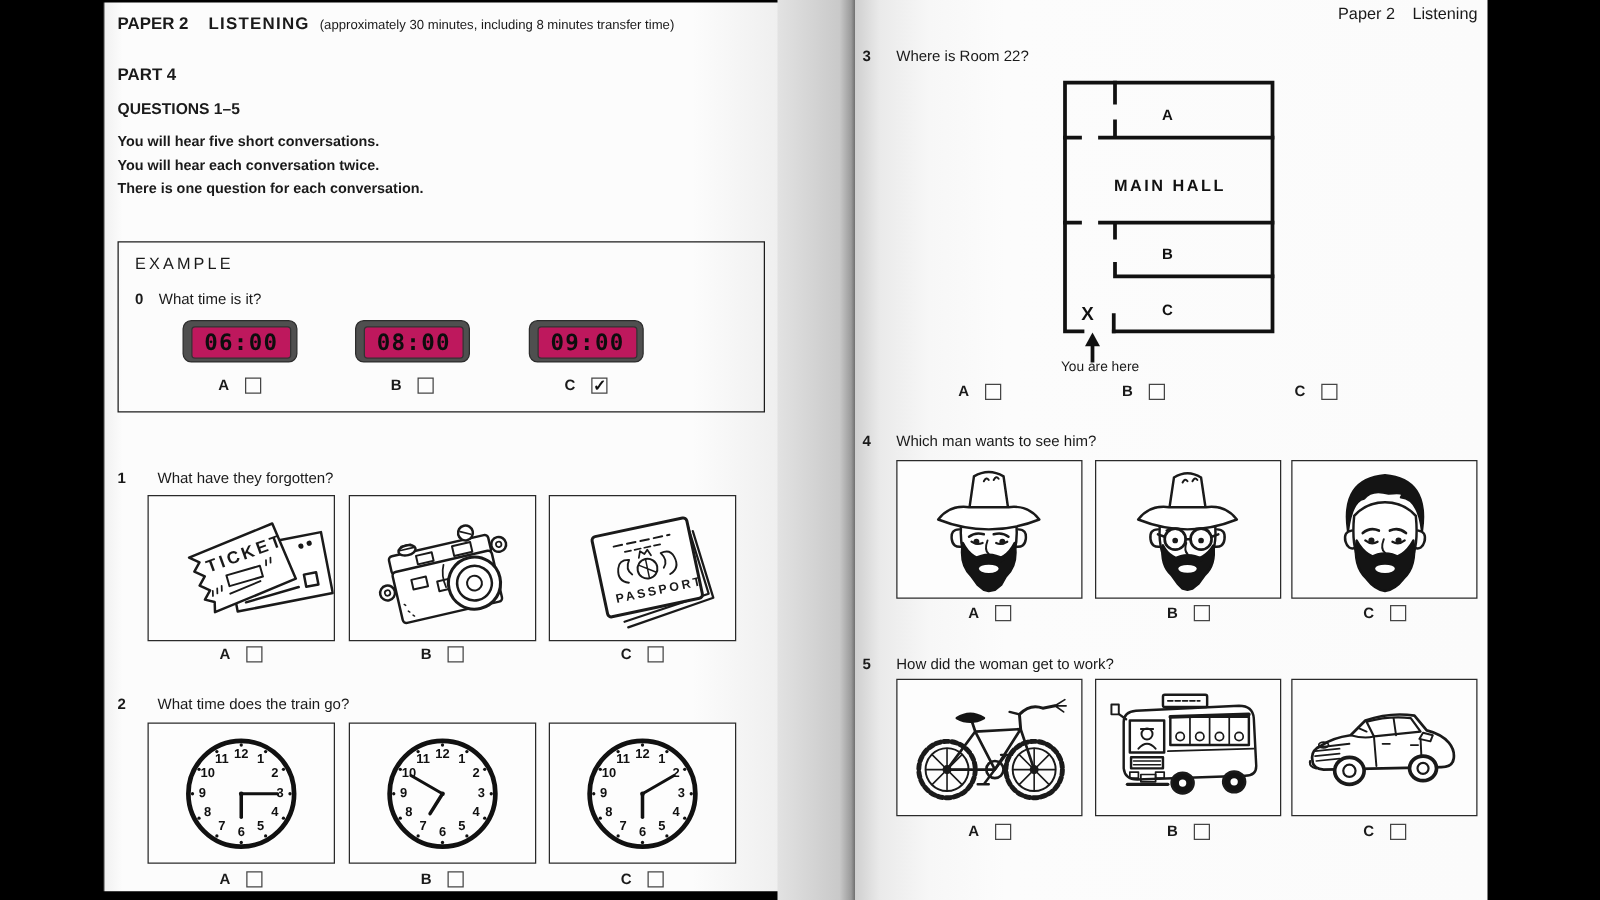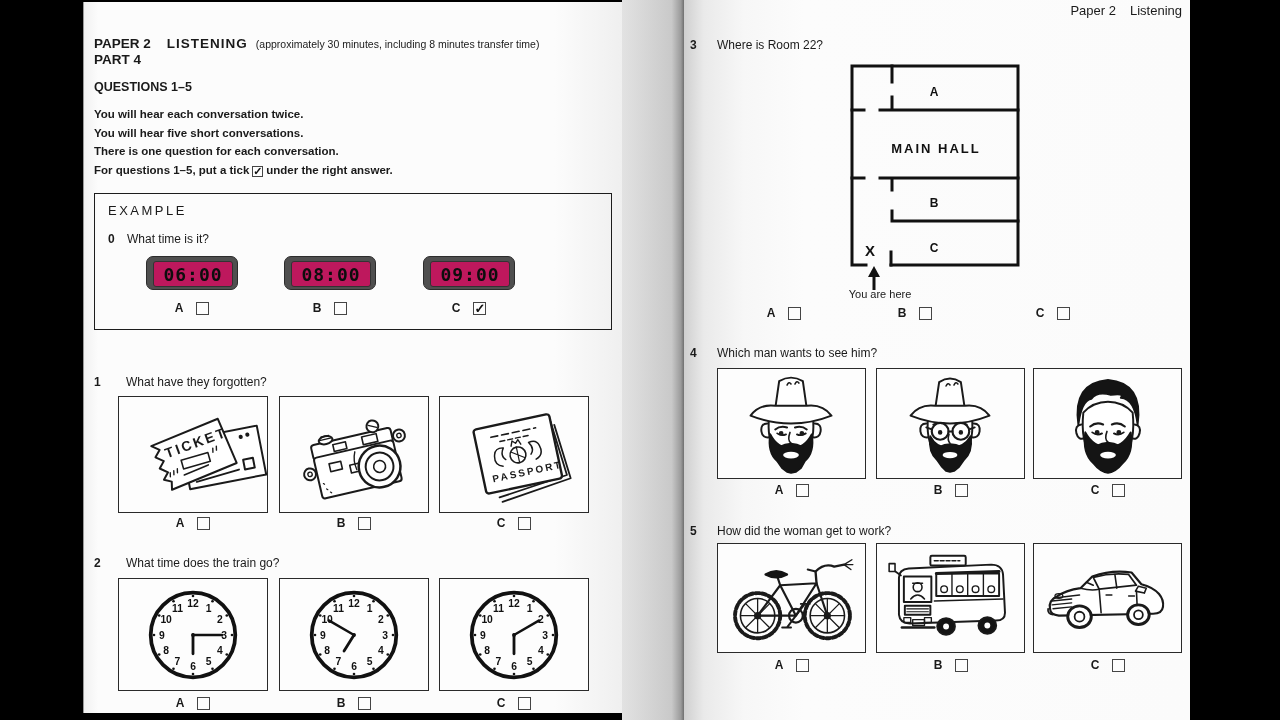--- a/index.html
+++ b/index.html
@@ -46,32 +46,31 @@
   .caption{font-size:11px;text-align:center;}
   svg text{font-family:"Liberation Sans",sans-serif;}
 </style>
 </head>
 <body>
 
 <div class="stage">
 
   <div class="page left-page">
 
-    <div class="abs" style="left:10px;top:8px;white-space:nowrap;margin-top:24px;">
+    <div class="abs" style="left:10px;top:8px;white-space:nowrap;">
       <span class="hdr-paper">PAPER 2</span><span class="hdr-section">LISTENING</span><span class="hdr-note">(approximately 30 minutes, including 8 minutes transfer time)</span>
     </div>
 
     <div class="abs part" style="left:10px;top:50px;">PART 4</div>
     <div class="abs qrange" style="left:10px;top:78px;">QUESTIONS 1–5</div>
 
     <div class="abs instr" style="left:10px;top:103px;width:480px;">
+      <div>You will hear five short conversations.</div>
       <div>You will hear each conversation twice.</div>
-      <div>You will hear five short conversations.</div>
       <div>There is one question for each conversation.</div>
-      <div><span>For questions 1–5, put a tick</span><span class="cbx cbx-inline checked">✓</span><span>under the right answer.</span></div>
     </div>
 
     <div class="abs exbox" style="left:10px;top:191px;width:516px;height:135px;">
       <div class="abs exhead" style="left:13px;top:9px;">EXAMPLE</div>
       <span class="abs qnum" style="left:13px;top:38px;">0</span>
       <span class="abs qtext" style="left:32px;top:38px;">What time is it?</span>
 
       <div class="col" style="left:39px;top:62px;width:116px;">
         <div class="digiclock">
           <div class="digi">06:00</div>

